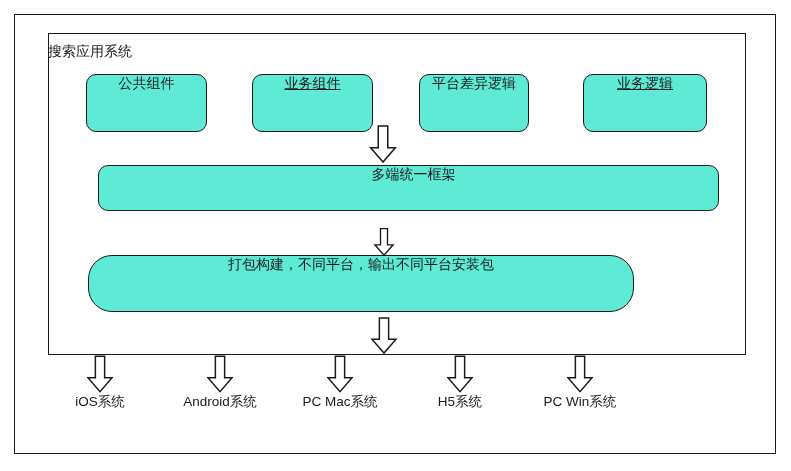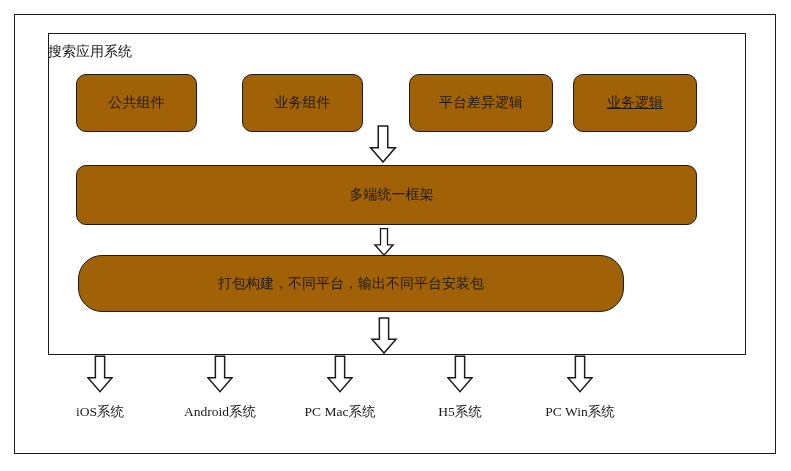--- a/index.html
+++ b/index.html
@@ -36,58 +36,57 @@
     position: absolute;
     left: 48px; top: 43px;
     width: 790px;
     font-size: 14px;
     line-height: 16px;
   }
   .node {
     position: absolute;
     border: 1.4px solid #1a1a1a;
     border-radius: 10px;
-    background: #a16207;
+    background: #5eead4;
     box-sizing: border-box;
     display: flex;
-    align-items: center;
+    align-items: flex-start;
     justify-content: center;
     font-size: 14px;
     text-align: center;
+    margin-left: 10px;
   }
   .comp-box { top: 74px; height: 58px; }
   #box-common     { left: 76px;  width: 121px; }
-  #box-business   { left: 242px; width: 121px; }
-  #box-platform   { left: 409px; width: 144px; }
+  #box-business   { left: 242px; width: 121px; text-decoration: underline; }
+  #box-platform   { left: 409px; width: 110px; }
   #box-logic      { left: 573px; width: 124px; text-decoration: underline; }
-  #box-framework  { left: 76px;  top: 165px; width: 621px; height: 60px; padding-left: 10px; }
+  #box-framework  { left: 88px;  top: 165px; width: 621px; height: 46px; padding-left: 10px; }
   #box-build      { left: 78px;  top: 255px; width: 546px; height: 57px; border-radius: 24px; }
   .flow-arrow { position: absolute; }
   #flow-arrow-1 { left: 369px; top: 125px; }
   #flow-arrow-2 { left: 370px; top: 228px; }
   #flow-arrow-3 { left: 370px; top: 317px; }
   .platforms-row {
     position: absolute;
     left: 40px; top: 354px;
     width: 720px;
     display: flex;
   }
   .platform {
     width: 120px;
     display: flex;
     flex-direction: column;
     align-items: center;
   }
   .platform-label {
-    margin-top: 10px;
     font-size: 13.5px;
     line-height: 16px;
     white-space: nowrap;
     text-align: center;
-    font-family: Liberation Serif, serif;
   }
   svg.arrow-glyph { display: block; }
 </style>
 </head>
 <body>
 
 <div id="canvas">
 
   <div class="outer-frame"></div>
 

